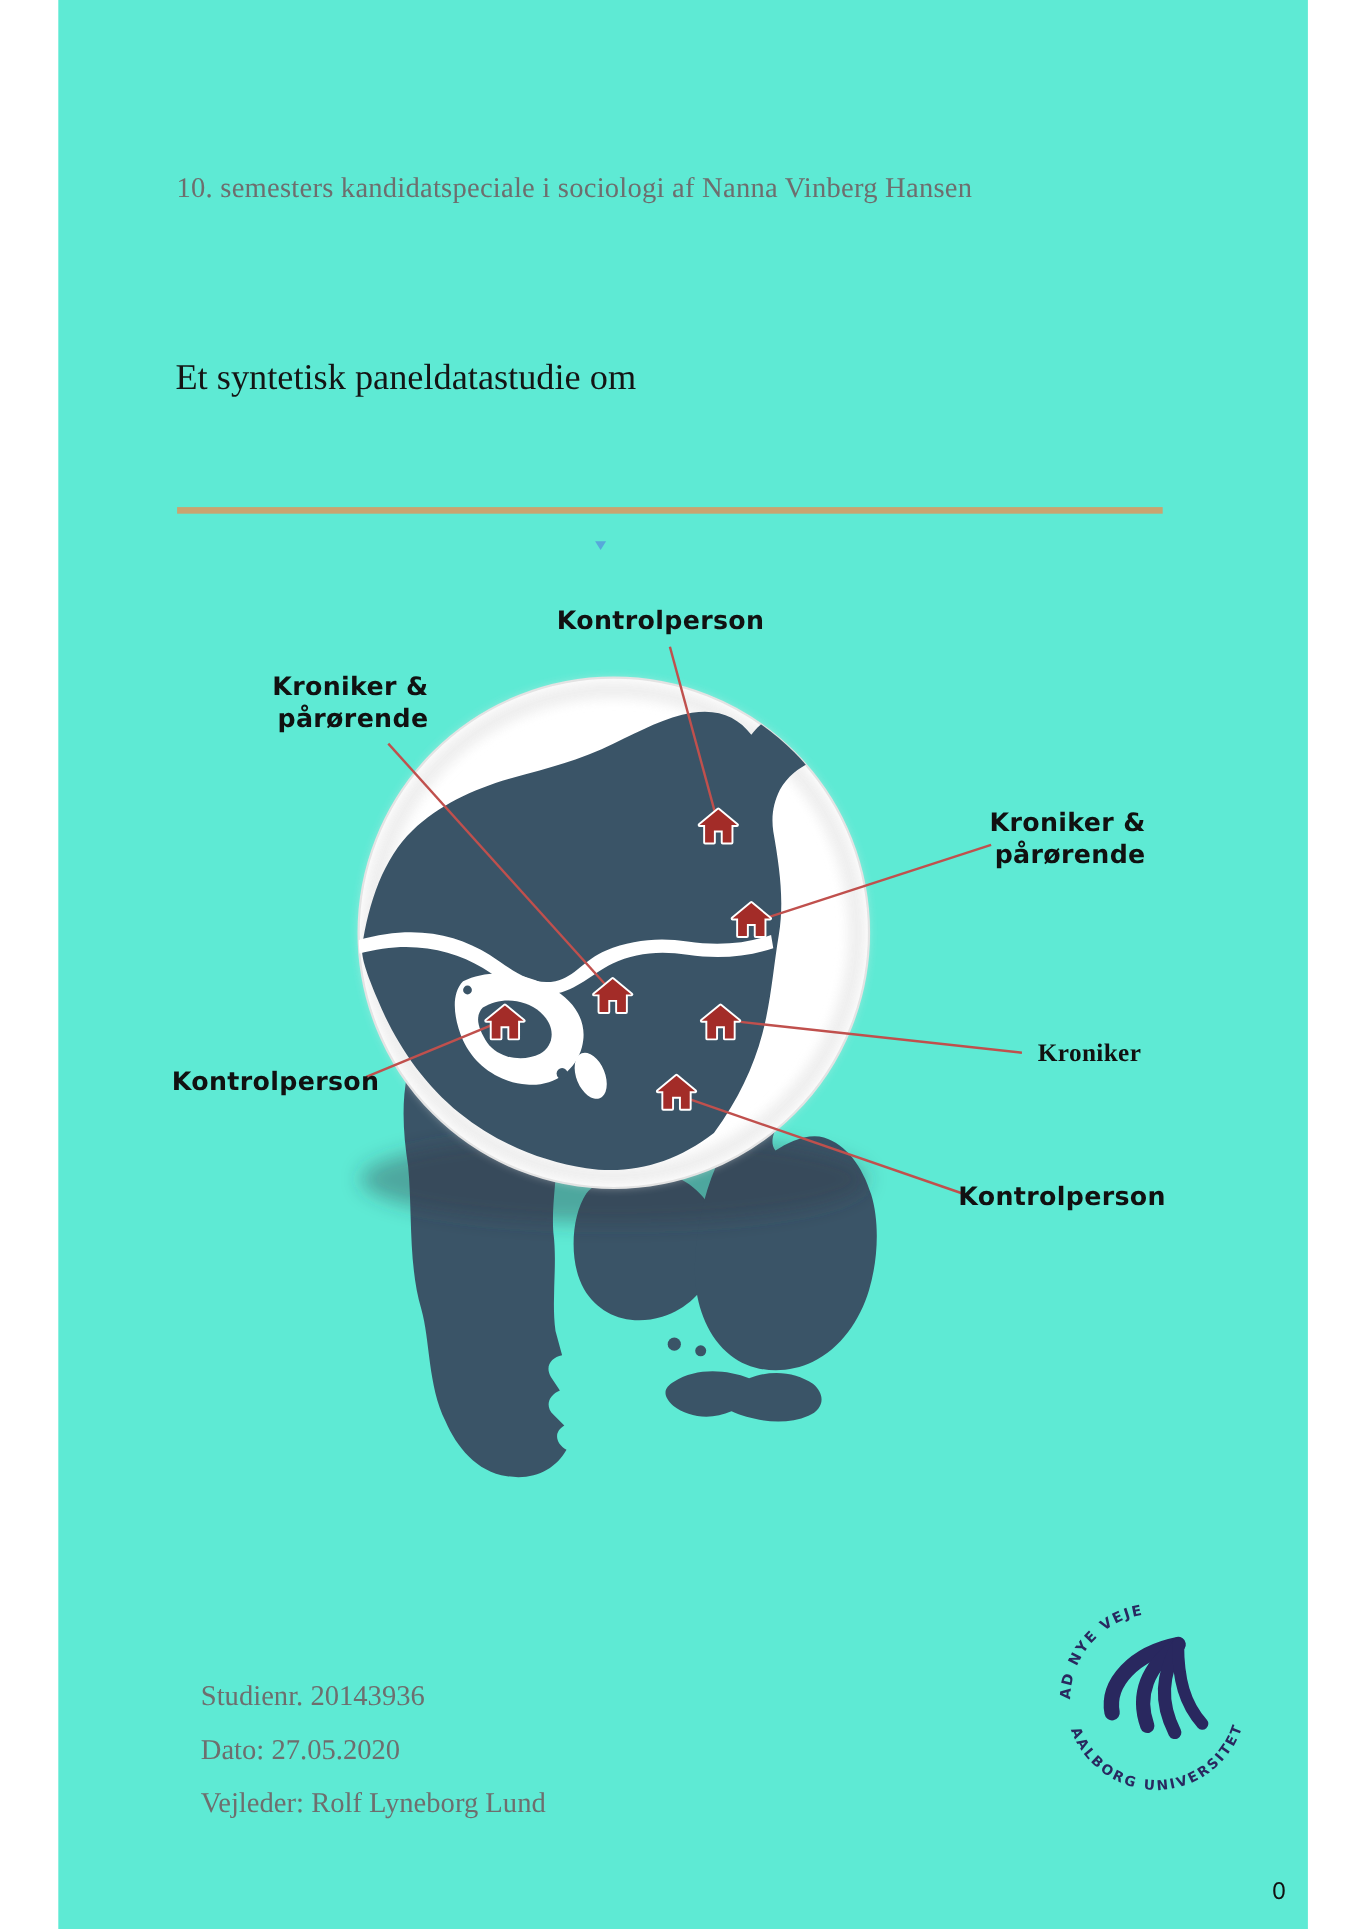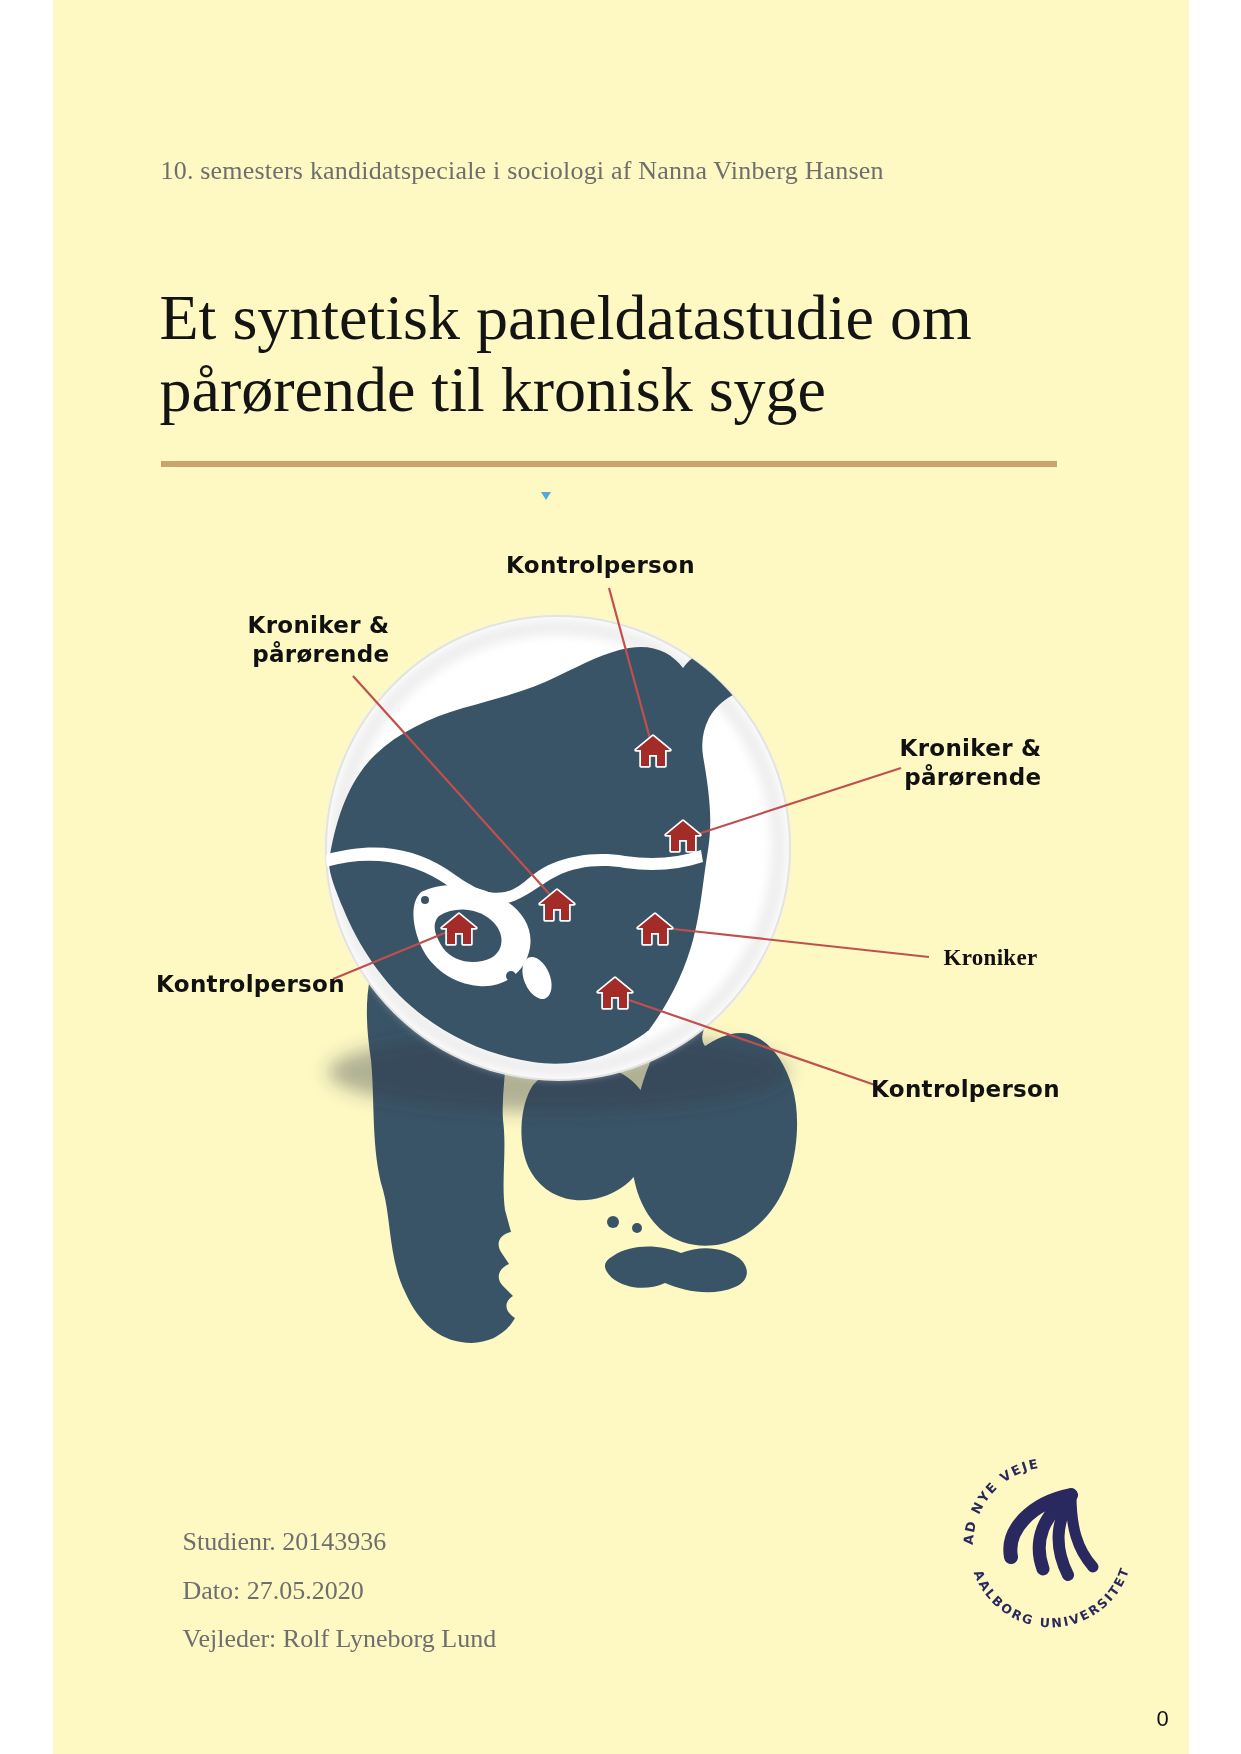--- a/index.html
+++ b/index.html
@@ -1,33 +1,33 @@
 <!DOCTYPE html>
 <html style="--title: #225a78; --rule: #c9a470; --muted: #6e6e6e; --map: #3a5467; --house: #a32c28; --line: #c0504d; --logo: #29285f;"><head>
 <meta charset="utf-8">
 <style>
   html,body{margin:0;padding:0;background:#ffffff;}
   #page{
     position:relative;width:1136px;height:1754px;margin:0 auto;
-    background:#fef9c3;overflow:hidden;
+    background:#5eead4;overflow:hidden;
     font-family:"Liberation Serif","DejaVu Serif",serif;
   }
   
   .eyebrow{
     position:absolute;left:108px;top:156px;
     font-size:26px;color:var(--muted,#757575);letter-spacing:.2px;
   }
   .title{
     position:absolute;left:104px;top:224px;
     font-size:62px;font-weight:bold;color:var(--title,#225a78);
     letter-spacing:.5px;white-space:nowrap;
   }
   .subtitle{
-    position:absolute;left:107px;top:282px;
-    font-size:64px;color:#141414;line-height:72px;white-space:nowrap;
+    position:absolute;left:107px;top:308px;
+    font-size:33px;color:#141414;line-height:72px;white-space:nowrap;
   }
   .rule{
     position:absolute;left:108px;top:461px;width:896px;height:6px;
     background:var(--rule,#c9a470);
   }
   .cursor-tri{
     position:absolute;left:488px;top:492px;width:0;height:0;
     border-left:5px solid transparent;border-right:5px solid transparent;
     border-top:8px solid #57a9da;
   }
@@ -62,21 +62,20 @@
   }
 </style>
 </head>
 <body>
 
 <div id="page">
 
   <div class="eyebrow">10. semesters kandidatspeciale i sociologi af Nanna Vinberg Hansen</div>
   <div class="subtitle">
     <div>Et syntetisk paneldatastudie om</div>
-    <div>pårørende til kronisk syge</div>
   </div>
   <div class="rule"></div>
   <div class="cursor-tri"></div>
 
   <svg id="map-svg" viewBox="0 0 1241 1754">
     <defs>
       <filter id="soft" x="-50%" y="-50%" width="200%" height="200%">
           <feGaussianBlur stdDeviation="9"></feGaussianBlur>
         </filter>
       <filter id="soft2" x="-50%" y="-50%" width="200%" height="200%">

